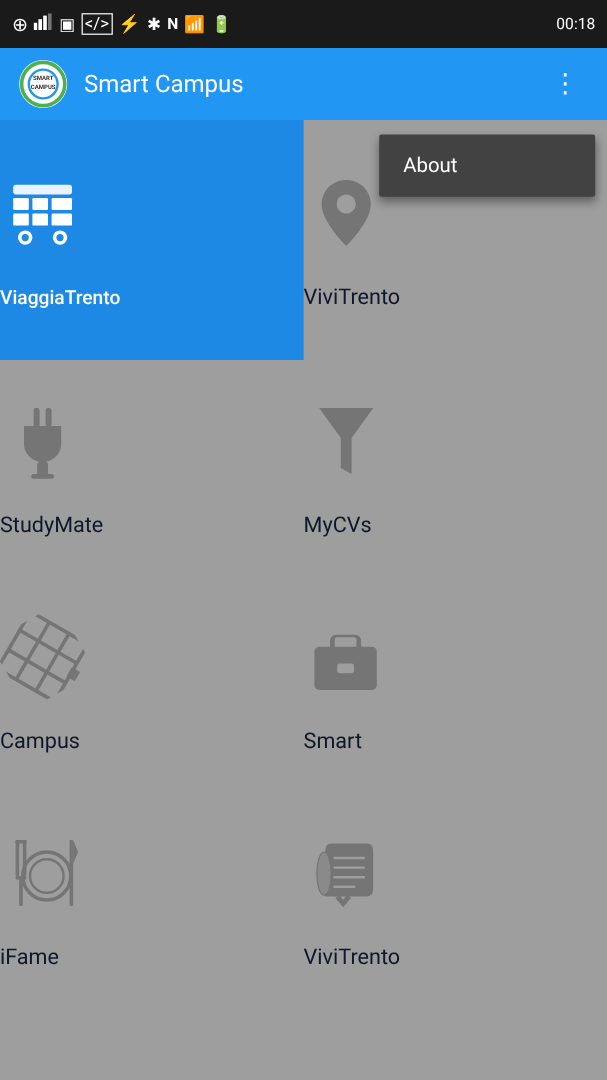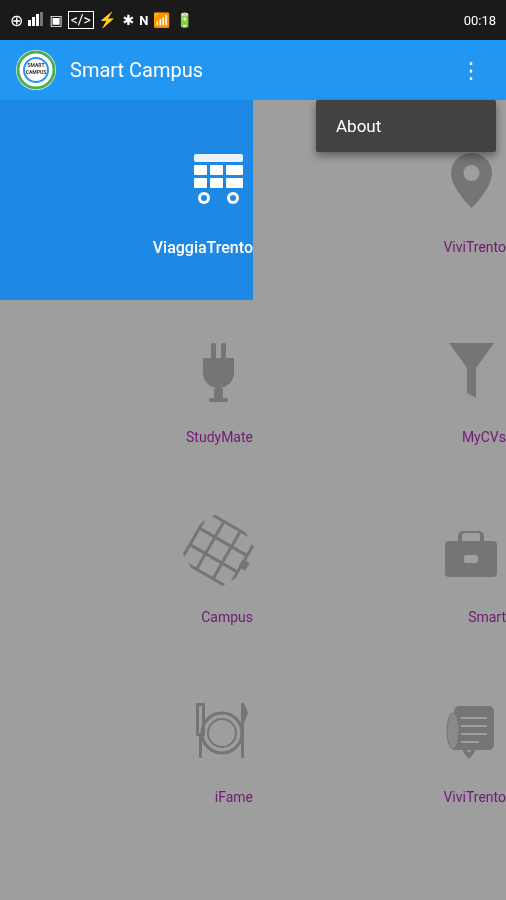--- a/index.html
+++ b/index.html
@@ -74,21 +74,21 @@
     .toolbar-more {
       color: white;
       font-size: 22px;
       cursor: pointer;
       padding: 8px;
     }
 
     
     .dropdown-menu {
       position: absolute;
-      top: 100px;
+      top: 112px;
       right: 10px;
       background: #424242;
       min-width: 180px;
       box-shadow: 0 4px 8px rgba(0,0,0,0.4);
       z-index: 200;
       border-radius: 2px;
     }
     .dropdown-item {
       padding: 16px 20px;
       color: white;
@@ -103,40 +103,40 @@
       background: #9e9e9e;
       display: grid;
       grid-template-columns: 1fr 1fr;
       grid-template-rows: 200px 180px 180px 180px;
     }
 
     
     .app-tile {
       display: flex;
       flex-direction: column;
-      align-items: flex-end;
+      align-items: flex-start;
       justify-content: center;
       cursor: pointer;
       gap: 24px;
       position: relative;
     }
 
     .app-tile.featured {
       background: #1E88E5;
     }
 
     .app-tile.featured .app-label {
       color: white;
       font-size: 16px;
       font-weight: 500;
     }
 
     .app-label {
-      color: #701a75;
-      font-size: 14px;
+      color: #0f172a;
+      font-size: 18px;
       text-align: center;
     }
 
     
     .icon-container {
       width: 70px;
       height: 70px;
       display: flex;
       align-items: center;
       justify-content: center;

